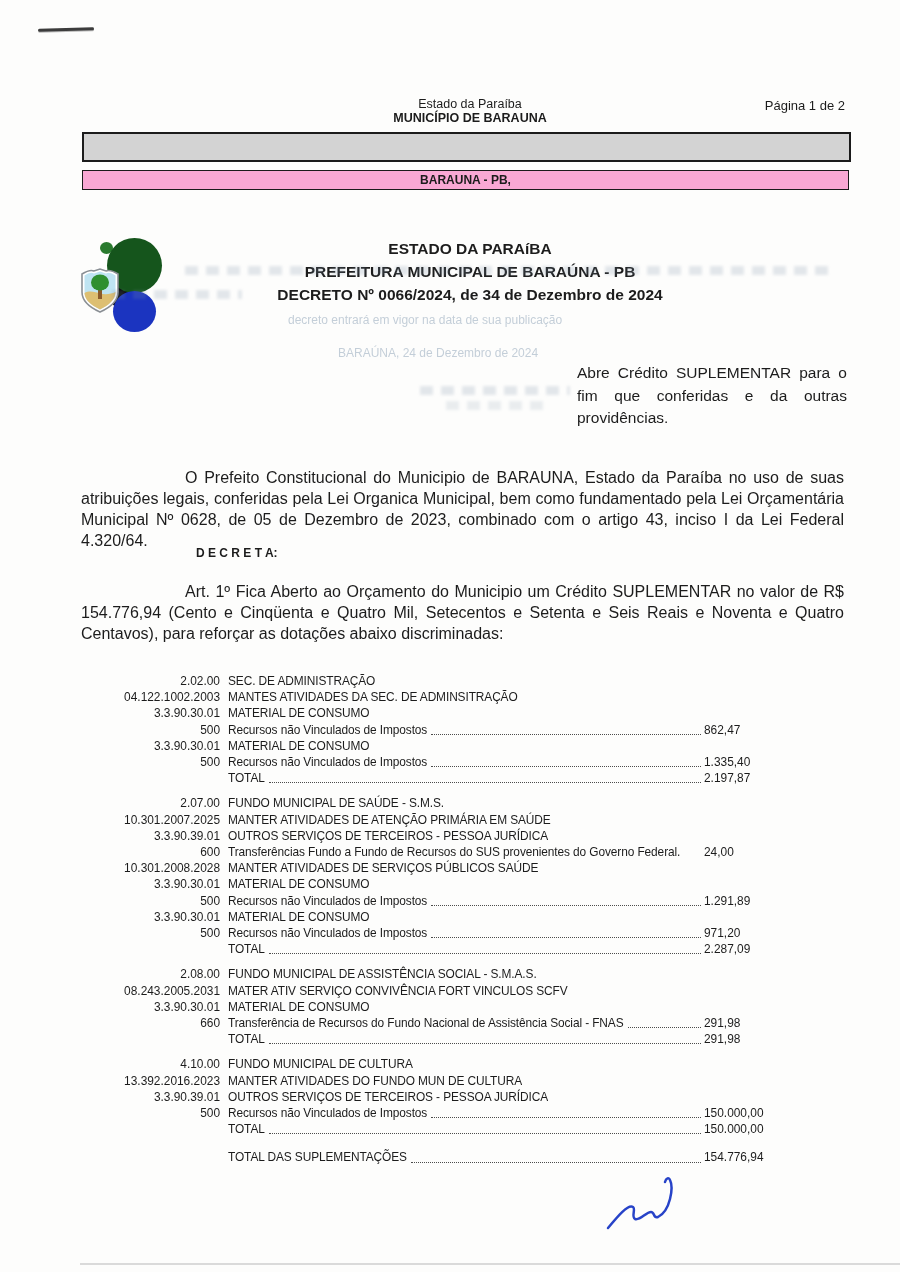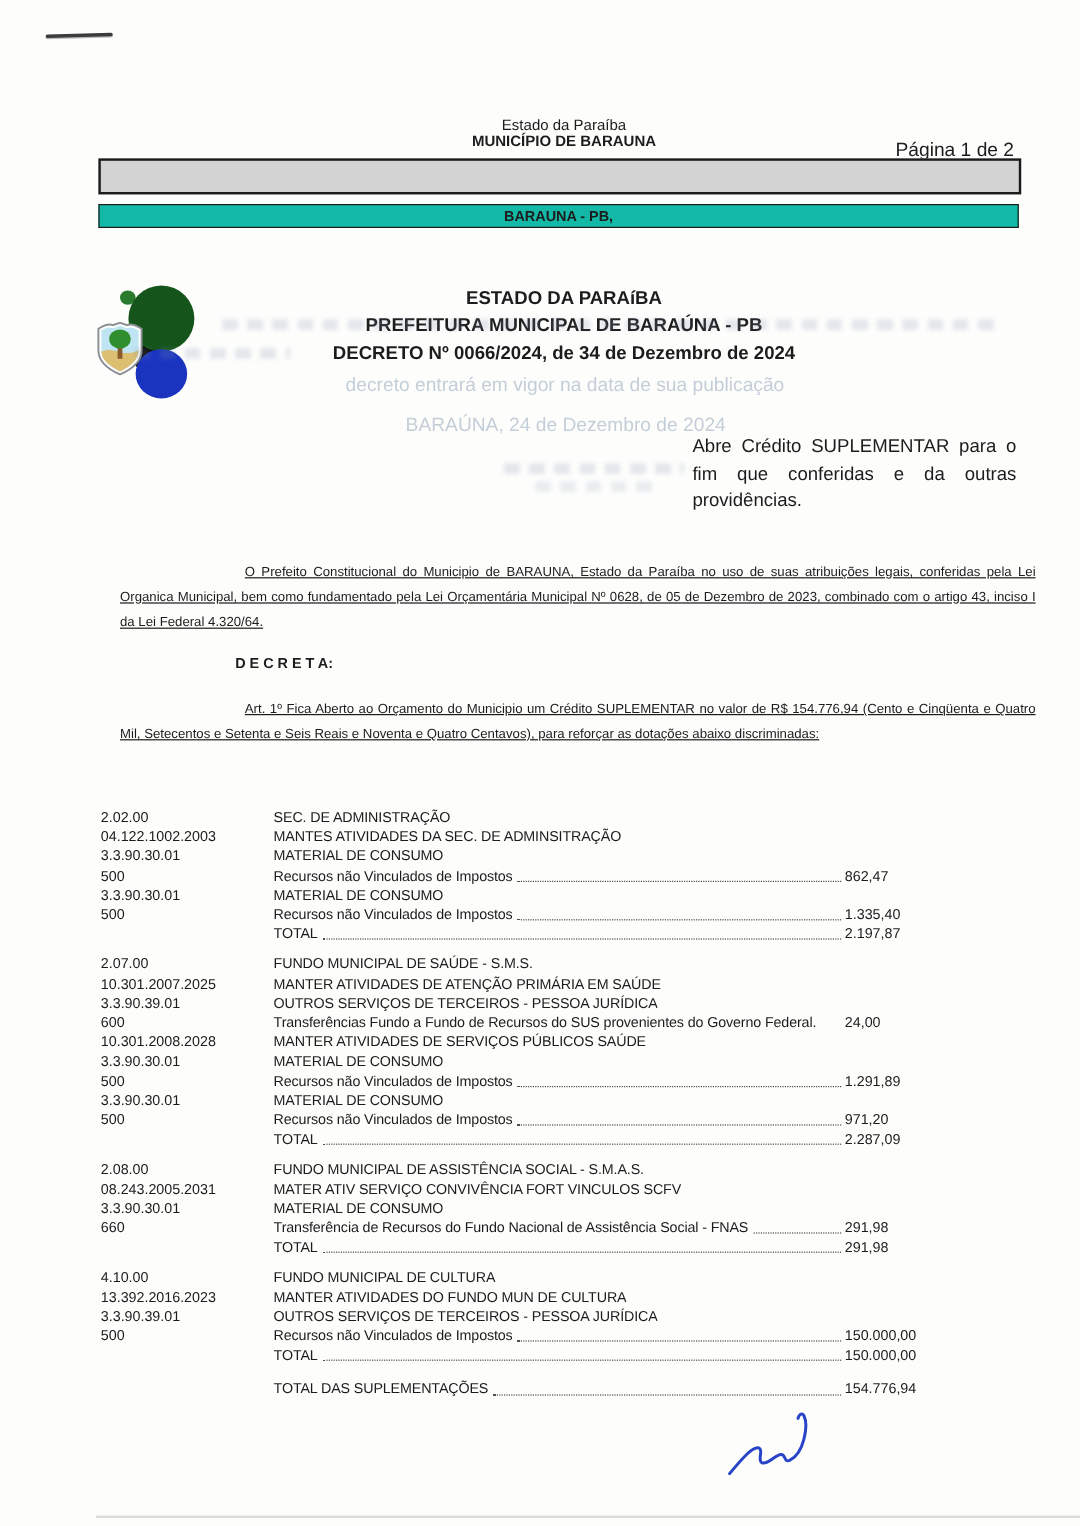--- a/index.html
+++ b/index.html
@@ -11,59 +11,59 @@
   .abs{position:absolute;}
 
   
   .artifact{left:38px;top:28px;width:56px;height:3px;background:#3c3c3c;
     border-radius:2px;transform:rotate(-1.5deg);box-shadow:0 1px 0 rgba(120,120,120,.5);}
 
   
   .hdr{left:40px;right:0;top:97px;text-align:center;line-height:14px;}
   .hdr .l1{font-size:12.5px;}
   .hdr .l2{font-size:12.5px;font-weight:700;}
-  .pagenum{top:98px;right:55px;font-size:16px;margin-top:19px;}
+  .pagenum{top:98px;right:55px;font-size:13px;}
 
   
   .bar1{left:82px;top:132px;width:765px;height:26px;background:#d3d3d3;border:2px solid #1b1b1b;}
-  .bar2{left:82px;top:170px;width:765px;height:18px;background:#14b8a6;border:1.5px solid #1b1b1b;
+  .bar2{left:82px;top:170px;width:765px;height:18px;background:#f9a8d4;border:1.5px solid #1b1b1b;
     text-align:center;font-size:12px;font-weight:700;line-height:18px;}
 
   
   .logo{left:78px;top:238px;width:100px;height:88px;}
   .logo .c{position:absolute;border-radius:50%;}
   .dot-green{left:22px;top:4px;width:13px;height:12px;}
   .big-green{left:29px;top:0px;width:55px;height:55px;}
   .mid-black{left:31px;top:40px;width:32px;height:32px;}
   .low-blue{left:35px;top:53px;width:43px;height:41px;}
   .shield{position:absolute;left:0;top:28px;}
 
   
   .titleblock{left:40px;right:0;top:237px;text-align:center;font-weight:700;font-size:15.5px;line-height:23px;}
 
   
   .ghost-smudge{height:9px;opacity:.20;filter:blur(1.6px);
     background:repeating-linear-gradient(90deg,#7b90a6 0 13px,transparent 13px 21px);}
-  .ghost-text{color:#8ba0b5;opacity:.5;filter:blur(.4px);font-size:16px;white-space:nowrap;}
+  .ghost-text{color:#8ba0b5;opacity:.5;filter:blur(.4px);font-size:12px;white-space:nowrap;}
 
   
   .ementa{left:577px;top:362px;width:270px;font-size:15.5px;line-height:22.5px;text-align:justify;}
 
   
-  .para{left:100px;width:763px;font-size:11px;line-height:21px;text-align:justify;text-indent:104px;text-decoration:underline;}
+  .para{left:81px;width:763px;font-size:16px;line-height:21px;text-align:justify;text-indent:104px;}
   .preamble{top:467px;}
   .decreta{left:196px;top:546px;font-size:12px;font-weight:700;}
   .article{top:581px;}
 
   
   .btable{left:84px;top:664px;width:726px;font-size:11.9px;}
   .brow{display:flex;align-items:flex-end;min-height:16.2px;line-height:16.2px;}
   .brow.section{margin-top:9px;}
   .brow.grand_total{margin-top:12px;}
-  .bcode{width:136px;flex:none;text-align:left;white-space:nowrap;}
+  .bcode{width:136px;flex:none;text-align:right;white-space:nowrap;}
   .bgap{width:8px;flex:none;}
   .bdesc{flex:0 1 auto;white-space:nowrap;overflow:hidden;letter-spacing:-0.1px;}
   .bleader{flex:1 1 10px;min-width:10px;border-bottom:1.5px dotted #4c4c4c;margin:0 3px 3px 4px;height:12px;align-self:flex-end;}
   .bfill{flex:1 1 10px;}
   .bval{width:106px;flex:none;white-space:nowrap;}
 
   
   .sig{left:600px;top:1176px;}
 
   

